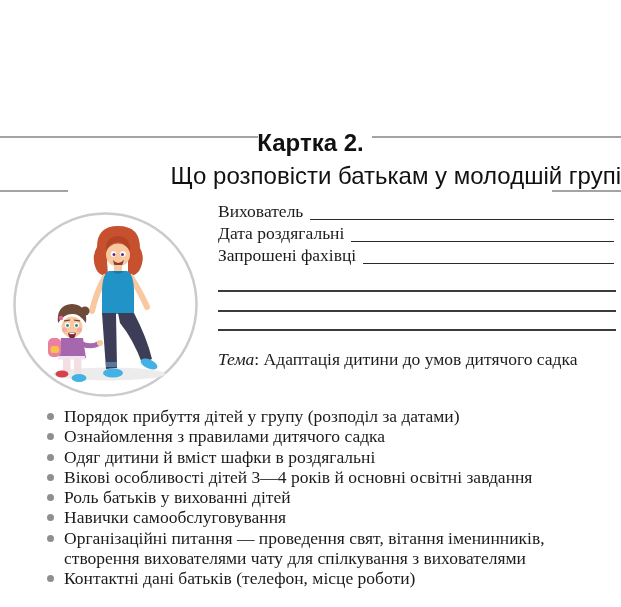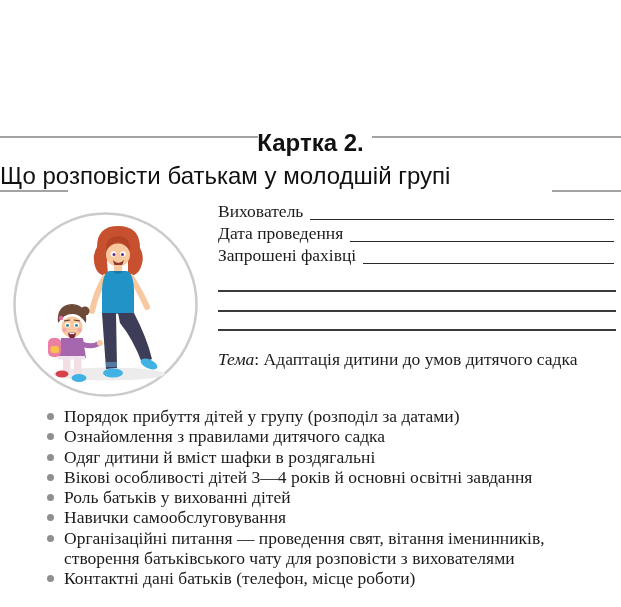--- a/index.html
+++ b/index.html
@@ -11,21 +11,21 @@
   .hrule{position:absolute;height:2px;background:#a3a3a3;}
   .rule-t-left{left:0;top:136px;width:258px;}
   .rule-t-right{left:372px;top:136px;width:249px;}
   .rule-b-left{left:0;top:190px;width:68px;}
   .rule-b-right{left:552px;top:190px;width:69px;}
   .page-title{
     position:absolute;left:0;top:129px;width:621px;text-align:center;
     font-family:"Liberation Sans", sans-serif;font-weight:bold;font-size:24px;line-height:28px;color:#111;
   }
   .page-subtitle{
-    position:absolute;left:0;top:160px;width:621px;text-align:left;
+    position:absolute;left:0;top:160px;width:621px;text-align:right;
     font-family:"Liberation Sans", sans-serif;font-weight:normal;font-size:24px;line-height:32px;color:#111;
   }
   
   .illus{position:absolute;left:12px;top:211px;width:187px;height:187px;}
   
   .form-fields{position:absolute;left:218px;top:200px;width:396px;}
   .field-row{display:flex;align-items:flex-end;height:22px;font-size:17.5px;}
   .field-label{white-space:nowrap;padding-right:7px;line-height:22px;}
   .field-line{flex:1;border-bottom:1.8px solid #2a2a2a;margin-bottom:2px;}
   .blank-line{position:absolute;left:218px;width:398px;height:0;border-top:2px solid #3b3b3b;}
@@ -103,21 +103,21 @@
       <ellipse cx="67" cy="167" rx="7.5" ry="4" fill="#41b2e3"></ellipse>
     </svg>
   </div>
 
   <div class="form-fields">
     <div class="field-row">
       <span class="field-label">Вихователь</span>
       <span class="field-line"></span>
     </div>
     <div class="field-row">
-      <span class="field-label">Дата проведення</span>
+      <span class="field-label">Дата роздягальні</span>
       <span class="field-line"></span>
     </div>
     <div class="field-row">
       <span class="field-label">Запрошені фахівці</span>
       <span class="field-line"></span>
     </div>
   </div>
 
   <div class="blank-line bl1"></div>
   <div class="blank-line bl2"></div>
@@ -161,21 +161,21 @@
     <div class="li">
       <span class="bullet"></span>
       <div class="li-text">
           <div>Навички самообслуговування</div>
         </div>
     </div>
     <div class="li">
       <span class="bullet"></span>
       <div class="li-text">
         <div>Організаційні питання — проведення свят, вітання іменинників,</div>
-        <div>створення батьківського чату для розповісти з вихователями</div>
+        <div>створення вихователями чату для спілкування з вихователями</div>
       </div>
     </div>
     <div class="li">
       <span class="bullet"></span>
       <div class="li-text">
           <div>Контактні дані батьків (телефон, місце роботи)</div>
         </div>
     </div>
   </div>
 

